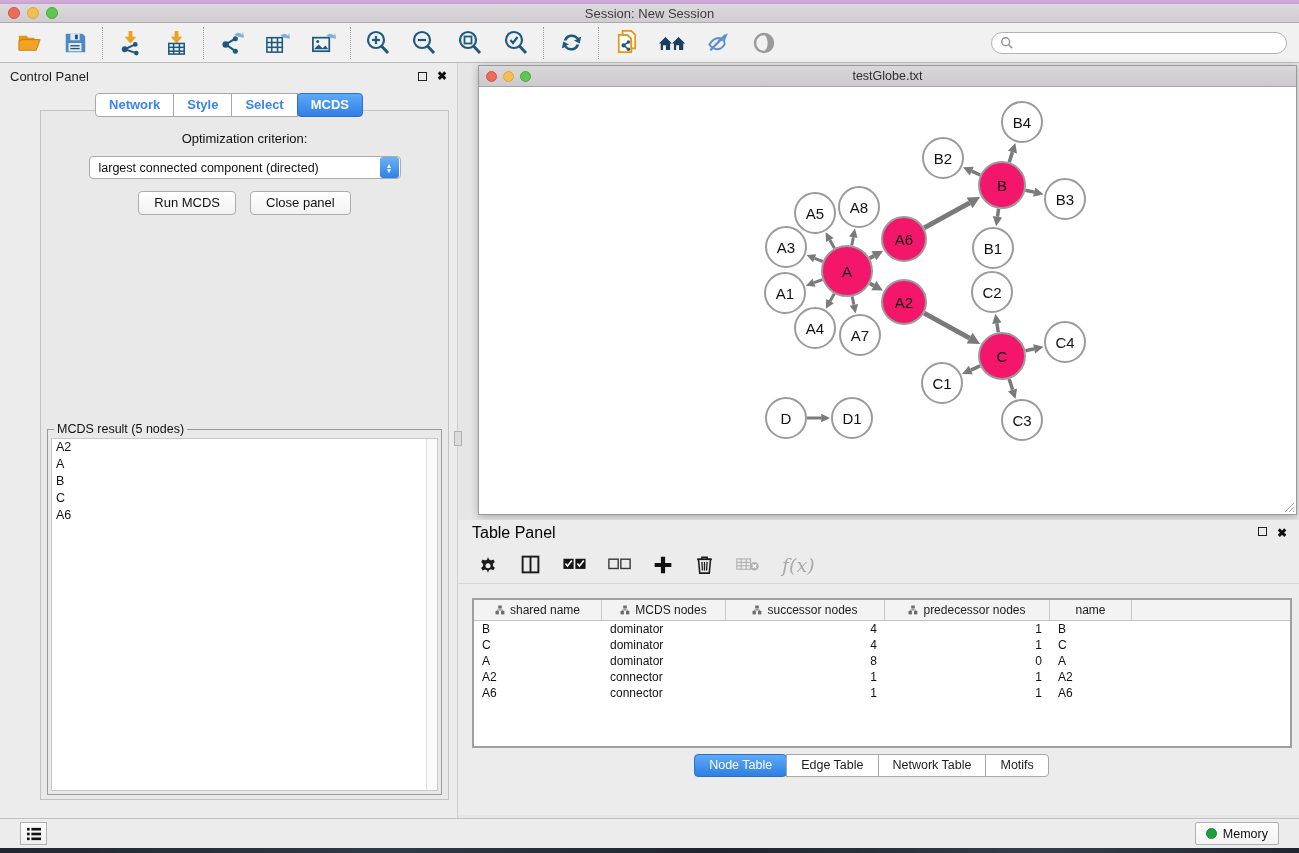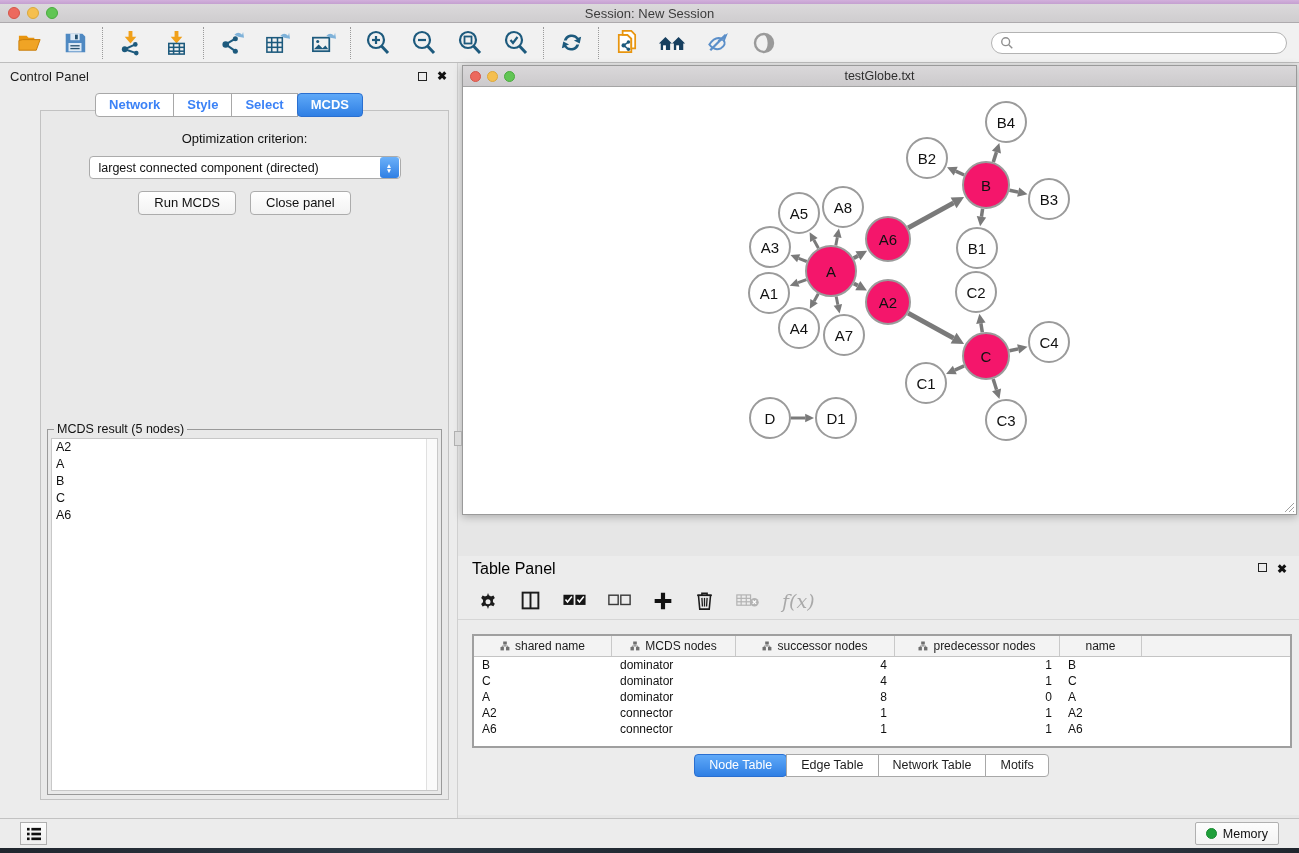--- a/index.html
+++ b/index.html
@@ -67,46 +67,46 @@
     border:1px solid #c8c8c8; overflow:hidden; }
   .result-scroll { position:absolute; top:0; right:0; bottom:0; width:11px; background:#fafafa; border-left:1px solid #e0e0e0; }
   .result-item { font-size:12.5px; color:#111; padding:1px 0 1px 4px; line-height:15px; }
 
   
   .workspace { flex:1; position:relative; background:#e6e6e6; }
   .divider-handle { position:absolute; left:-4px; top:368px; width:8px; height:15px;
     background:#dcdcdc; border:1px solid #b0b0b0; z-index:5; }
 
   
-  .net-window { position:absolute; top:2px; left:4px; right:2px; height:450px;
+  .net-window { position:absolute; top:2px; left:20px; right:2px; height:450px;
     border:1px solid #9a9a9a; box-shadow:0 2px 8px rgba(0,0,0,0.25); background:#fff; }
   .net-titlebar { height:21px; background:linear-gradient(#dad8da,#cccacc); border-bottom:1px solid #a5a5a5;
     position:relative; display:flex; align-items:center; justify-content:center; }
   .net-titlebar .lights { left:7px; gap:6px; }
   .net-titlebar .light { width:11px; height:11px; }
   .net-title { font-size:12.5px; color:#2e2e2e; }
   .net-canvas { position:absolute; top:21px; left:0; right:0; bottom:0; background:#fff; overflow:hidden; }
   .resize-grip { position:absolute; right:1px; bottom:1px; }
 
   
-  .table-panel { position:absolute; left:0; right:0; top:457px; bottom:3px; background:#ececec;margin-top:36px; }
+  .table-panel { position:absolute; left:0; right:0; top:457px; bottom:3px; background:#ececec; }
   .tp-header { height:26px; display:flex; align-items:center; padding:0 12px 0 14px; }
   .tp-toolbar { height:38px; display:flex; align-items:center; gap:22px; padding:0 0 0 20px;
     border-bottom:1px solid #d6d6d6; }
   .tp-tool { display:flex; align-items:center; justify-content:center; cursor:pointer; }
   .fx { font-family:"DejaVu Serif", serif; font-style:italic; font-size:19px; color:#a9a9a9; }
 
   .node-table { position:absolute; left:14px; right:7px; top:78px; bottom:67px; background:#fff;
     border:2px solid #9f9f9f; overflow:hidden; }
   .nt-header { display:flex; background:#f3f3f3; border-bottom:1px solid #c4c4c4; height:21px; }
   .nt-hcell { display:flex; align-items:center; justify-content:center; gap:5px; font-size:12px; color:#1c1c1c;
     border-right:1px solid #c9c9c9; height:100%; }
   .nt-row { display:flex; height:16px; align-items:center; }
   .nt-cell { font-size:12px; color:#111; padding:0 8px; white-space:nowrap; overflow:hidden; }
-  .col-0 { width:138px; } .col-1 { width:124px; } .col-2 { width:159px; } .col-3 { width:165px; } .col-4 { width:82px; }
+  .col-0 { width:128px; } .col-1 { width:124px; } .col-2 { width:159px; } .col-3 { width:165px; } .col-4 { width:82px; }
   .num { text-align:right; }
 
   .tp-tabs { position:absolute; left:0; right:15px; bottom:38px; display:flex; justify-content:center; }
   .tp-tab { font-size:12.5px; color:#1d1d1d; background:#fff; border:1px solid #a8a8a8; margin-right:-1px;
     padding:3px 14px 4px; cursor:pointer; }
   .tp-tab:first-child { border-radius:4px 0 0 4px; }
   .tp-tab:last-child { border-radius:0 4px 4px 0; }
   .tp-tab.active { background:linear-gradient(#5fa9f8,#2f7fe4); color:#fff; border-color:#2a6fd0; border-radius:4px; }
 
   

